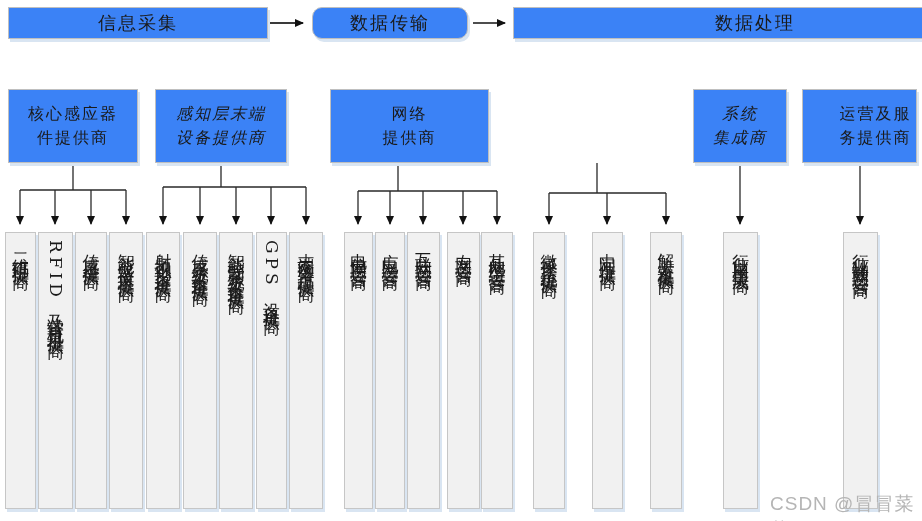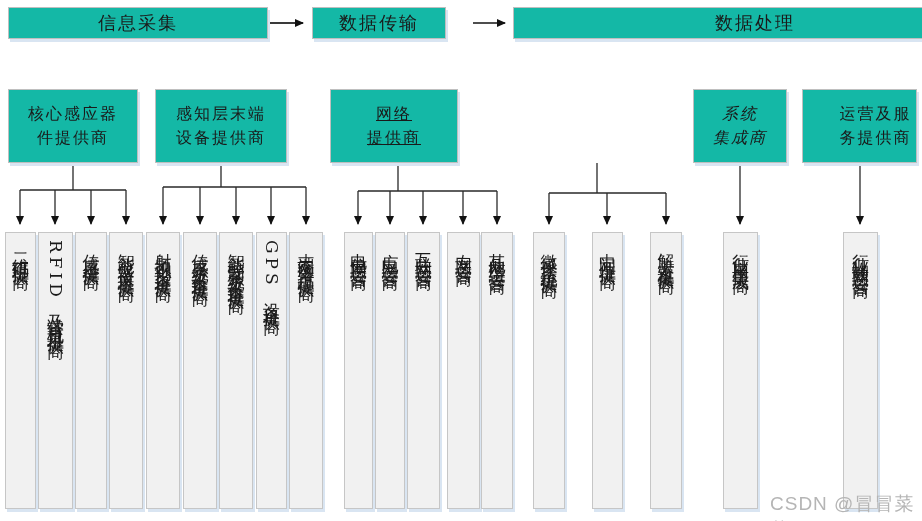--- a/index.html
+++ b/index.html
@@ -6,21 +6,21 @@
   #canvas{
     position:relative;
     width:922px;height:521px;
     background:#ffffff;
     font-family:"DejaVu Serif","Liberation Serif",serif;
     color:#1a1a1a;
     overflow:hidden;
   }
   .box{
     position:absolute;
-    background:#14b8a6;
+    background:#3b82f6;
     border:1px solid #bfbfbf;
     box-shadow:2px 3px 0 #d9e5f2;
     box-sizing:border-box;
     display:flex;
     align-items:center;
     justify-content:center;
     text-align:center;
   }
   .flow-box{
     top:7px;height:32px;
@@ -104,28 +104,28 @@
     <line x1="549" y1="193" x2="549" y2="224" stroke="#2a2a2a" stroke-width="1.3" marker-end="url(#ah)"></line>
     <line x1="607" y1="193" x2="607" y2="224" stroke="#2a2a2a" stroke-width="1.3" marker-end="url(#ah)"></line>
     <line x1="666" y1="193" x2="666" y2="224" stroke="#2a2a2a" stroke-width="1.3" marker-end="url(#ah)"></line>
 
     <line x1="740" y1="163" x2="740" y2="224" stroke="#2a2a2a" stroke-width="1.3" marker-end="url(#ah)"></line>
 
     <line x1="860" y1="163" x2="860" y2="224" stroke="#2a2a2a" stroke-width="1.3" marker-end="url(#ah)"></line>
   </svg>
 
   <div class="box flow-box" style="left:8px;width:260px;">信息采集</div>
-  <div class="box flow-box" style="left:312px;width:134px;">数据传输</div>
+  <div class="box flow-box" style="left:312px;width:156px;border-radius:10px;">数据传输</div>
   <div class="box flow-box" style="left:513px;width:484px;">数据处理</div>
 
   <div class="box cat-box" style="left:8px;width:130px;">核心感应器
 件提供商</div>
-  <div class="box cat-box" style="left:155px;width:132px;">感知层末端
+  <div class="box cat-box" style="left:155px;width:132px;font-style:italic;">感知层末端
 设备提供商</div>
-  <div class="box cat-box" style="left:330px;width:128px;text-decoration:underline;">网络
+  <div class="box cat-box" style="left:330px;width:159px;">网络
 提供商</div>
   <div class="box cat-box" style="left:693px;width:94px;font-style:italic;">系统
 集成商</div>
   <div class="box cat-box" style="left:802px;width:115px;padding-left:32px;">运营及服
 务提供商</div>
 
   <div class="vbox" style="left:5px;width:31px;">二维码提供商</div>
   <div class="vbox" style="left:38px;width:35px;">RFID及读写机具提供商</div>
   <div class="vbox" style="left:75px;width:32px;">传感器提供商</div>
   <div class="vbox" style="left:109px;width:34px;">智能仪器仪表提供商</div>

